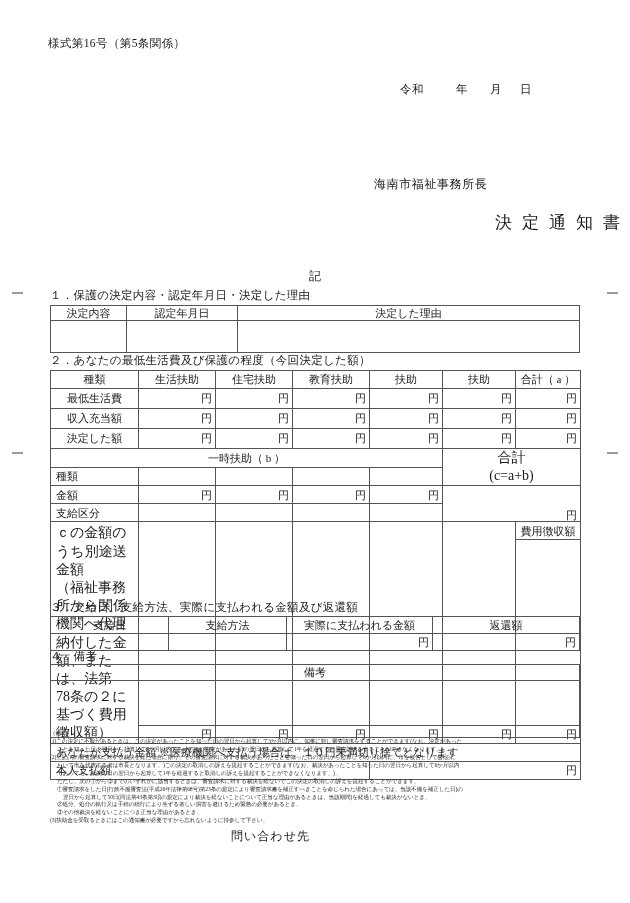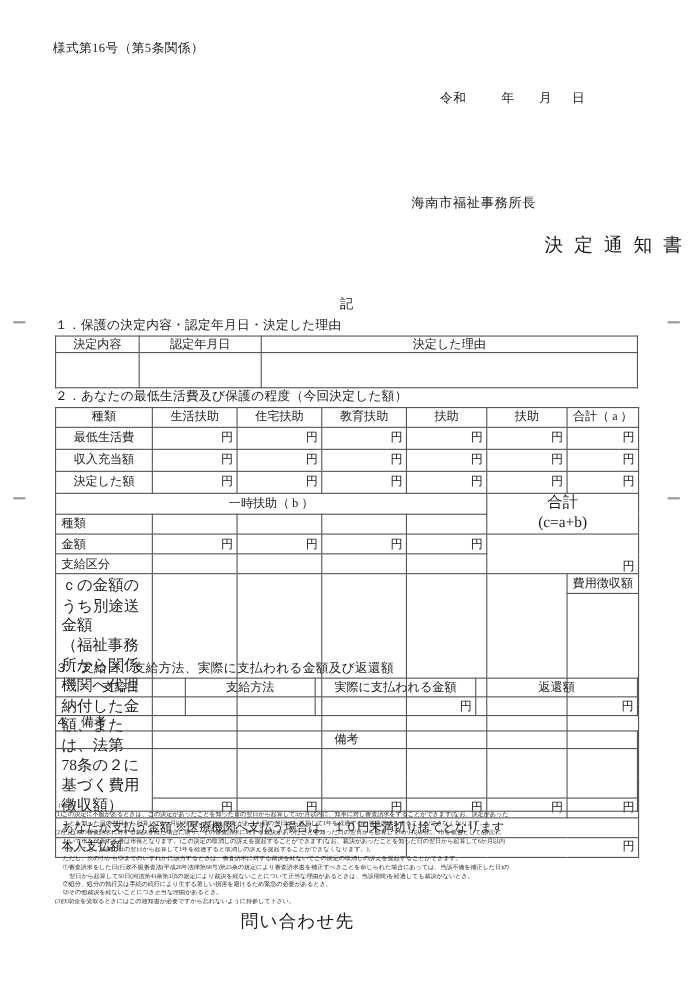--- a/index.html
+++ b/index.html
@@ -120,21 +120,21 @@
     color: #2b2b2b;
   }
   #notes .nline { white-space: nowrap; overflow: hidden; }
   #notes .ind1 { padding-left: 7px; }
   #notes .ind2 { padding-left: 13px; }
 
   .footer-contact {
     left: 0; top: 828px;
     width: 541px;
     text-align: center;
-    font-size: 16px;
+    font-size: 12px;
     letter-spacing: 1px;
   }
   .cell-multiline { font-size: 14px; line-height: 1.3; }
 </style>
 </head>
 <body>
 
 <div id="page">
 
   <div class="crop-mark abs" style="left:12px; top:292px;"></div>

